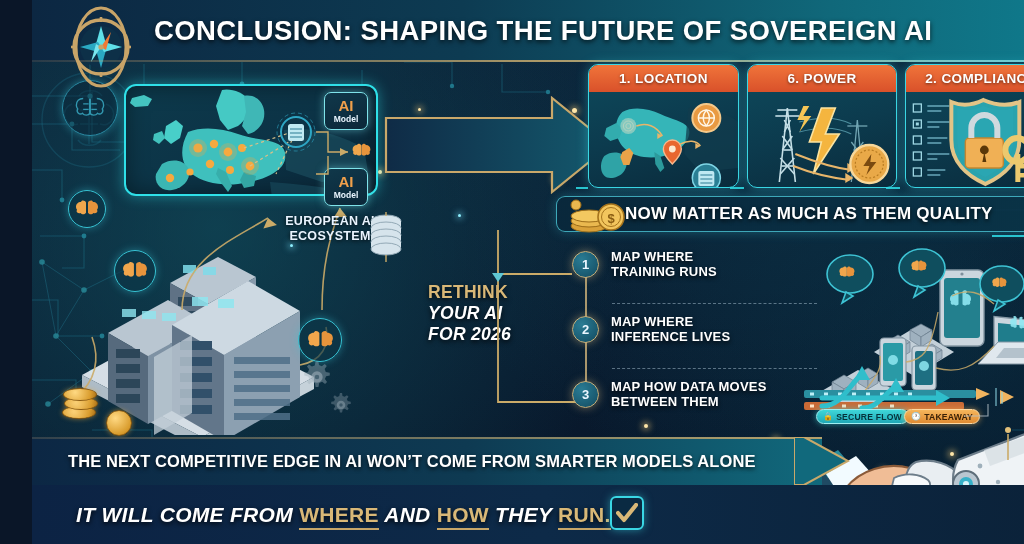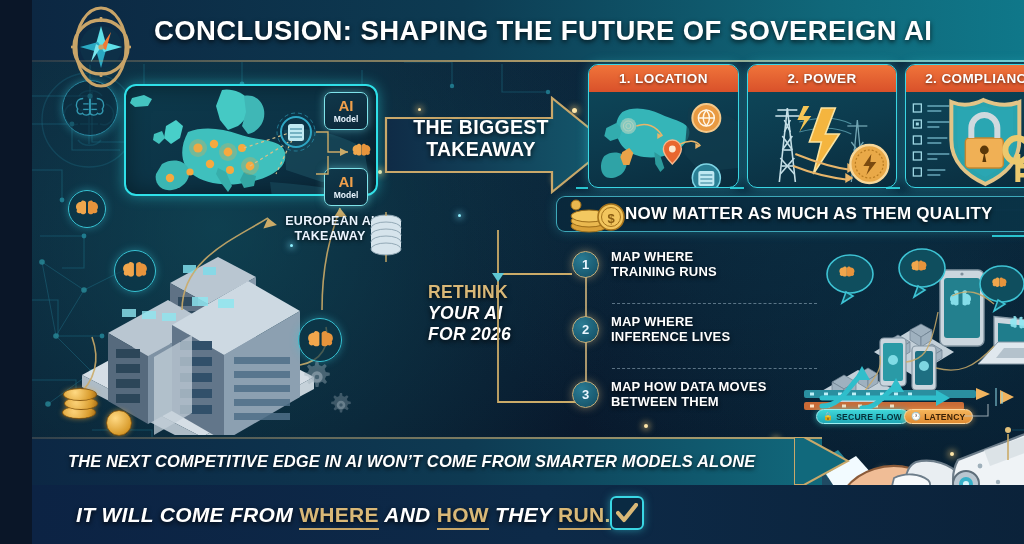--- a/index.html
+++ b/index.html
@@ -135,21 +135,21 @@
   
   .banner1{
     position:absolute;left:0;top:437px;width:790px;height:48px;
     background:linear-gradient(90deg,#0c2744 0%,#0e3a52 55%,#11697c 100%);
     display:flex;align-items:center;
   }
   .banner1:before{content:"";position:absolute;left:0;top:0;width:100%;height:2px;
     background:linear-gradient(90deg,rgba(201,168,106,.2),rgba(201,168,106,.9));}
   .banner1 .b1t{
     margin-left:36px;font-size:16.5px;font-weight:bold;letter-spacing:.1px;color:#fff;
-    text-shadow:0 2px 4px rgba(0,0,0,.8);white-space:nowrap;font-style:italic;
+    text-shadow:0 2px 4px rgba(0,0,0,.8);white-space:nowrap;
   }
   .b1arrow{position:absolute;left:762px;top:437px;width:56px;height:48px;}
 
   .banner2{
     position:absolute;left:0;top:485px;width:1024px;height:59px;
     background:linear-gradient(90deg,#0c2344 0%,#0d2a48 50%,#0b2239 100%);
     display:flex;align-items:center;
   }
   .banner2 .b2t{
     margin-left:44px;font-size:21px;font-weight:bold;letter-spacing:.3px;white-space:nowrap;
@@ -466,21 +466,21 @@
       </g>
     <path d="M36 26 l-8 -4 v8 z" fill="#cbab68"></path>
     <g transform="translate(40,16)">
       <path d="M5 3c-2.6 0-4.4 1.8-4.4 4.4 0 .9.3 1.7.9 2.3-.5.7-.5 1.8.3 2.5.9.9 2.1.8 2.8.3.5.7 1.5 1.1 2.4 1.1 1.2 0 1.9-.6 2.4-1.3V3.4C8.8 2.4 7.8 1.8 6.8 1.8c-.7 0-1.3.4-1.8 1.2Z" fill="#f0a64c"></path>
       <path d="M14 3c2.6 0 4.4 1.8 4.4 4.4 0 .9-.3 1.7-.9 2.3.5.7.5 1.8-.3 2.5-.9.9-2.1.8-2.8.3-.5.7-1.5 1.1-2.4 1.1-1.2 0-1.9-.6-2.4-1.3V3.4c.5-1 1.5-1.6 2.5-1.6.7 0 1.3.4 1.8 1.2Z" fill="#e7943c"></path>
     </g>
   </svg>
 
   <div class="ecolabel">
     <div>EUROPEAN AI</div>
-    <div>TAKEAWAY</div>
+    <div>ECOSYSTEM</div>
   </div>
   <svg class="px" style="left:334px;top:212px;" width="40" height="52" viewBox="0 0 40 52">
     <g fill="#d6e4ec" stroke="#93a9b6" stroke-width="1">
       <ellipse cx="20" cy="9" rx="15" ry="6"></ellipse>
         <rect x="5" y="9" width="30" height="7" stroke="none"></rect>
       <ellipse cx="20" cy="16" rx="15" ry="6"></ellipse>
         <rect x="5" y="16" width="30" height="7" stroke="none"></rect>
       <ellipse cx="20" cy="23" rx="15" ry="6"></ellipse>
         <rect x="5" y="23" width="30" height="7" stroke="none"></rect>
       <ellipse cx="20" cy="30" rx="15" ry="6"></ellipse>
@@ -496,24 +496,20 @@
   <div class="takeaway">
     <svg width="228" height="98" viewBox="0 0 228 98">
       <defs>
           <linearGradient id="tkg" x1="0" y1="0" x2="1" y2="0">
         <stop offset="0" stop-color="#0f2b46"></stop>
             <stop offset="1" stop-color="#145a6e"></stop>
       </linearGradient>
         </defs>
       <path d="M2 22 H168 V2 L226 49 L168 96 V76 H2 Z" fill="url(#tkg)" stroke="#c9a86a" stroke-width="2.2"></path>
     </svg>
-    <div class="tk-text">
-      <div>THE BIGGEST</div>
-      <div>TAKEAWAY</div>
-    </div>
   </div>
 
   <div class="cards">
 
     <div class="card">
       <div class="chead">1. LOCATION</div>
       <div class="cbody">
         <svg width="100%" height="95" viewBox="0 0 150 95" preserveAspectRatio="xMidYMid slice">
           <path d="M34 20 C44 14 60 16 72 22 C84 28 94 28 100 36 C104 44 96 56 82 62 C66 68 48 66 38 58 C26 48 24 30 34 20 Z" fill="#35b5b8"></path>
           <path d="M18 36 l10-5 6 6 -3 9 -9 3 -6-5 Z" fill="#32acae"></path>
@@ -546,21 +542,21 @@
                 <path d="M112 87h12"></path>
                 <path d="M112 91h12"></path>
               </g>
             </g>
           <path d="M34 60 l7-4 4 5 -4 12 -6 0 -3-8 Z" fill="#e8a349"></path>
         </svg>
       </div>
     </div>
 
     <div class="card">
-      <div class="chead">2. POWER</div>
+      <div class="chead">6. POWER</div>
       <div class="cbody">
         <svg width="100%" height="95" viewBox="0 0 150 95" preserveAspectRatio="xMidYMid slice">
           <g stroke="#cfe8ef" stroke-width="1.6" fill="none" opacity=".95">
             <path d="M32 90 L40 16 L48 90"></path>
               <path d="M36 58 H44"></path>
               <path d="M34 74 H46"></path>
             <path d="M33 82 L47 66 M33 66 L47 82 M35 58 L45 44 M35 44 L45 58 M37 40 L43 28 M37 28 L43 40"></path>
             <path d="M28 24 H52"></path>
               <path d="M30 18 H50"></path>
             </g>
@@ -832,21 +828,21 @@
     <path d="M80 16 l8 14 -16 0 z" fill="#2fbecb"></path>
     <path d="M120 28 l14 8 -14 8 z" fill="#2fbecb"></path>
   </svg>
 
   <div class="pill secure" style="left:784px;top:409px;">
     <span class="pico">🔒</span>
     <span>SECURE FLOW</span>
   </div>
   <div class="pill latency" style="left:872px;top:409px;">
     <span class="pico">🕐</span>
-    <span>LATENCY</span>
+    <span>TAKEAWAY</span>
   </div>
   <svg class="px" style="left:856px;top:402px;" width="120" height="26" viewBox="0 0 120 26">
     <g stroke="#b9c6cc" stroke-width="1.1" fill="none" opacity=".8">
         <path d="M76 14 H100 V2"></path>
       </g>
   </svg>
 
   <svg class="px" style="left:762px;top:416px;" width="262" height="128" viewBox="0 0 262 128">
 
     <path d="M-4 60 L36 34 L62 58 L34 102 L-4 110 Z" fill="#1f4a63" stroke="#123141" stroke-width="2"></path>

